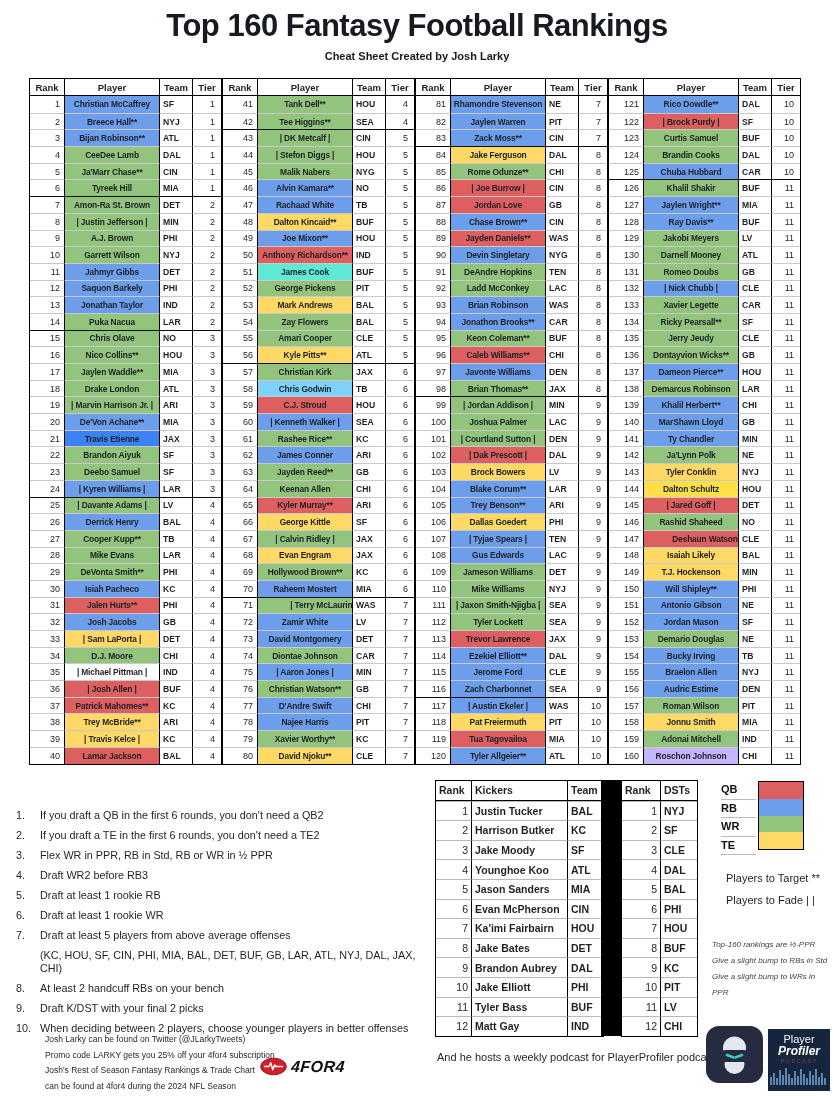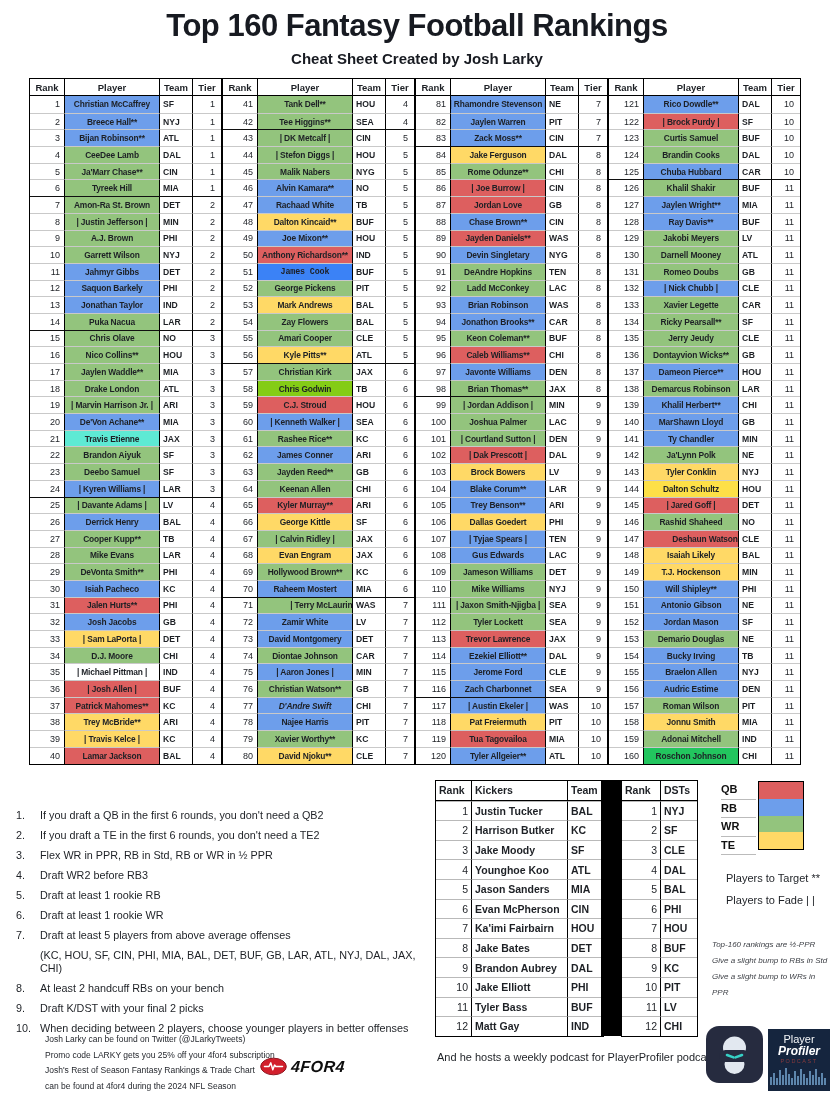--- a/index.html
+++ b/index.html
@@ -1,21 +1,21 @@
 <!DOCTYPE html>
 <html><head>
 <meta charset="utf-8">
 <style>
   html,body { margin:0; padding:0; background:#fff; }
   .page { position:relative; width:834px; height:1096px; background:#fff;
           font-family:"Liberation Sans", sans-serif; color:#1d2025; overflow:hidden; }
   .abs { position:absolute; }
 
   .page-title { width:834px; text-align:center; top:8px; left:0; font-size:31px; font-weight:bold; color:#171a21; letter-spacing:-0.5px; }
-  .page-subtitle { width:834px; text-align:center; top:50px; left:0; font-size:15px; font-weight:bold; color:#171a21; }
+  .page-subtitle { width:834px; text-align:center; top:50px; left:0; font-size:11px; font-weight:bold; color:#171a21; }
 
   
   #rankings { top:78px; left:29px; display:flex; }
   .rgroup { display:grid; grid-template-columns:35px 95px 33px 28px; grid-template-rows:17px; grid-auto-rows:16.7px; border:1.5px solid #000; background:#fff; }
   .c { box-sizing:border-box; border-right:1px solid #000; border-top:1px solid #c9c9c9; display:flex; align-items:center; overflow:hidden; white-space:nowrap; }
   .c.lastcol { border-right:none; }
   .c.hdr { border-top:none; border-bottom:1px solid #000; font-weight:bold; justify-content:center; font-size:9.5px; }
   .c.firstrow { border-top:none; }
   .c.tierbreak { border-top:1.5px solid #101010; }
   .cell-rank { justify-content:flex-end; padding-right:4px; font-size:9px; }
@@ -150,21 +150,21 @@
         <div class="c cell-tier lastcol">3</div>
         <div class="c cell-rank">19</div>
         <div class="c cell-player" style="background: rgb(147, 196, 125);">| Marvin Harrison Jr. |</div>
         <div class="c cell-team">ARI</div>
         <div class="c cell-tier lastcol">3</div>
         <div class="c cell-rank">20</div>
         <div class="c cell-player" style="background: rgb(109, 158, 235);">De'Von Achane**</div>
         <div class="c cell-team">MIA</div>
         <div class="c cell-tier lastcol">3</div>
         <div class="c cell-rank">21</div>
-        <div class="c cell-player" style="background: #5eead4;">Travis Etienne</div>
+        <div class="c cell-player" style="background: #3b82f6;">Travis Etienne</div>
         <div class="c cell-team">JAX</div>
         <div class="c cell-tier lastcol">3</div>
         <div class="c cell-rank">22</div>
         <div class="c cell-player" style="background: rgb(147, 196, 125);">Brandon Aiyuk</div>
         <div class="c cell-team">SF</div>
         <div class="c cell-tier lastcol">3</div>
         <div class="c cell-rank">23</div>
         <div class="c cell-player" style="background: rgb(147, 196, 125);">Deebo Samuel</div>
         <div class="c cell-team">SF</div>
         <div class="c cell-tier lastcol">3</div>
@@ -276,21 +276,21 @@
         <div class="c cell-tier lastcol">5</div>
         <div class="c cell-rank">49</div>
         <div class="c cell-player" style="background: rgb(109, 158, 235);">Joe Mixon**</div>
         <div class="c cell-team">HOU</div>
         <div class="c cell-tier lastcol">5</div>
         <div class="c cell-rank">50</div>
         <div class="c cell-player" style="background: rgb(221, 95, 95);">Anthony Richardson**</div>
         <div class="c cell-team">IND</div>
         <div class="c cell-tier lastcol">5</div>
         <div class="c cell-rank">51</div>
-        <div class="c cell-player" style="background: #3b82f6; font-family: Liberation Mono, monospace;">James Cook</div>
+        <div class="c cell-player" style="background: #5eead4;">James Cook</div>
         <div class="c cell-team">BUF</div>
         <div class="c cell-tier lastcol">5</div>
         <div class="c cell-rank">52</div>
         <div class="c cell-player" style="background: rgb(147, 196, 125);">George Pickens</div>
         <div class="c cell-team">PIT</div>
         <div class="c cell-tier lastcol">5</div>
         <div class="c cell-rank">53</div>
         <div class="c cell-player" style="background: rgb(255, 217, 102);">Mark Andrews</div>
         <div class="c cell-team">BAL</div>
         <div class="c cell-tier lastcol">5</div>
@@ -304,21 +304,21 @@
         <div class="c cell-tier lastcol">5</div>
         <div class="c cell-rank">56</div>
         <div class="c cell-player" style="background: rgb(255, 217, 102);">Kyle Pitts**</div>
         <div class="c cell-team">ATL</div>
         <div class="c cell-tier lastcol">5</div>
         <div class="c cell-rank tierbreak">57</div>
         <div class="c cell-player tierbreak" style="background: rgb(147, 196, 125);">Christian Kirk</div>
         <div class="c cell-team tierbreak">JAX</div>
         <div class="c cell-tier lastcol tierbreak">6</div>
         <div class="c cell-rank">58</div>
-        <div class="c cell-player" style="background: #84cc16;">Chris Godwin</div>
+        <div class="c cell-player" style="background: #7dd3fc;">Chris Godwin</div>
         <div class="c cell-team">TB</div>
         <div class="c cell-tier lastcol">6</div>
         <div class="c cell-rank">59</div>
         <div class="c cell-player" style="background: rgb(221, 95, 95);">C.J. Stroud</div>
         <div class="c cell-team">HOU</div>
         <div class="c cell-tier lastcol">6</div>
         <div class="c cell-rank">60</div>
         <div class="c cell-player" style="background: rgb(109, 158, 235);">| Kenneth Walker |</div>
         <div class="c cell-team">SEA</div>
         <div class="c cell-tier lastcol">6</div>
@@ -380,21 +380,21 @@
         <div class="c cell-tier lastcol">7</div>
         <div class="c cell-rank">75</div>
         <div class="c cell-player" style="background: rgb(109, 158, 235);">| Aaron Jones |</div>
         <div class="c cell-team">MIN</div>
         <div class="c cell-tier lastcol">7</div>
         <div class="c cell-rank">76</div>
         <div class="c cell-player" style="background: rgb(147, 196, 125);">Christian Watson**</div>
         <div class="c cell-team">GB</div>
         <div class="c cell-tier lastcol">7</div>
         <div class="c cell-rank">77</div>
-        <div class="c cell-player" style="background: rgb(109, 158, 235); font-style: italic;">D'Andre Swift</div>
+        <div class="c cell-player" style="background: rgb(109, 158, 235);">D'Andre Swift</div>
         <div class="c cell-team">CHI</div>
         <div class="c cell-tier lastcol">7</div>
         <div class="c cell-rank">78</div>
         <div class="c cell-player" style="background: rgb(109, 158, 235);">Najee Harris</div>
         <div class="c cell-team">PIT</div>
         <div class="c cell-tier lastcol">7</div>
         <div class="c cell-rank">79</div>
         <div class="c cell-player" style="background: rgb(147, 196, 125);">Xavier Worthy**</div>
         <div class="c cell-team">KC</div>
         <div class="c cell-tier lastcol">7</div>
@@ -724,21 +724,21 @@
         <div class="c cell-tier lastcol">11</div>
         <div class="c cell-rank">158</div>
         <div class="c cell-player" style="background: rgb(255, 217, 102);">Jonnu Smith</div>
         <div class="c cell-team">MIA</div>
         <div class="c cell-tier lastcol">11</div>
         <div class="c cell-rank">159</div>
         <div class="c cell-player" style="background: rgb(147, 196, 125);">Adonai Mitchell</div>
         <div class="c cell-team">IND</div>
         <div class="c cell-tier lastcol">11</div>
         <div class="c cell-rank">160</div>
-        <div class="c cell-player" style="background: #22c55e;">Roschon Johnson</div>
+        <div class="c cell-player" style="background: #c4b5fd;">Roschon Johnson</div>
         <div class="c cell-team">CHI</div>
         <div class="c cell-tier lastcol">11</div>
       </div>
     </div>
 
   <div class="abs" id="rules-list">
       <div class="rule-row">
         <span class="rule-num">1.</span>
         <span class="rule-text">If you draft a QB in the first 6 rounds, you don't need a QB2</span>
       </div>

